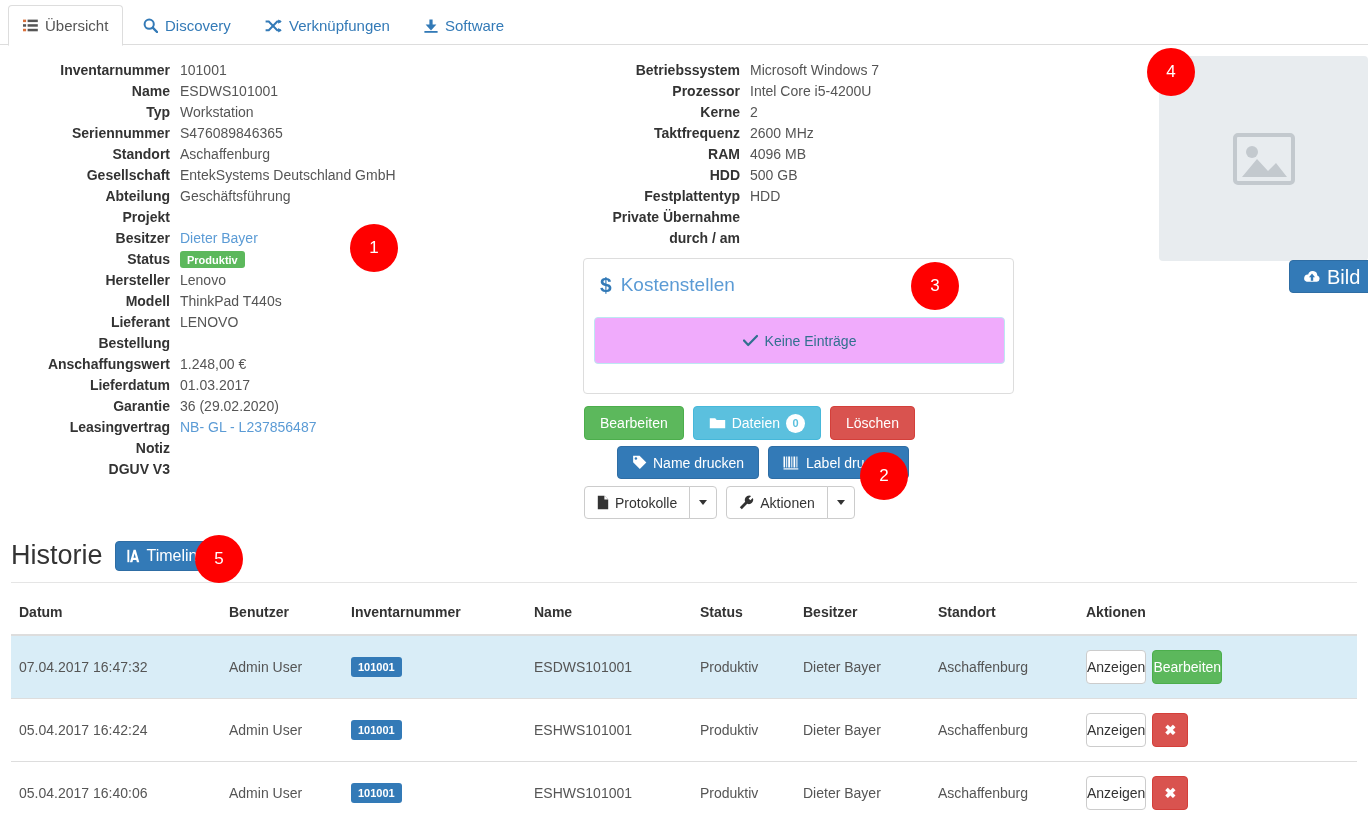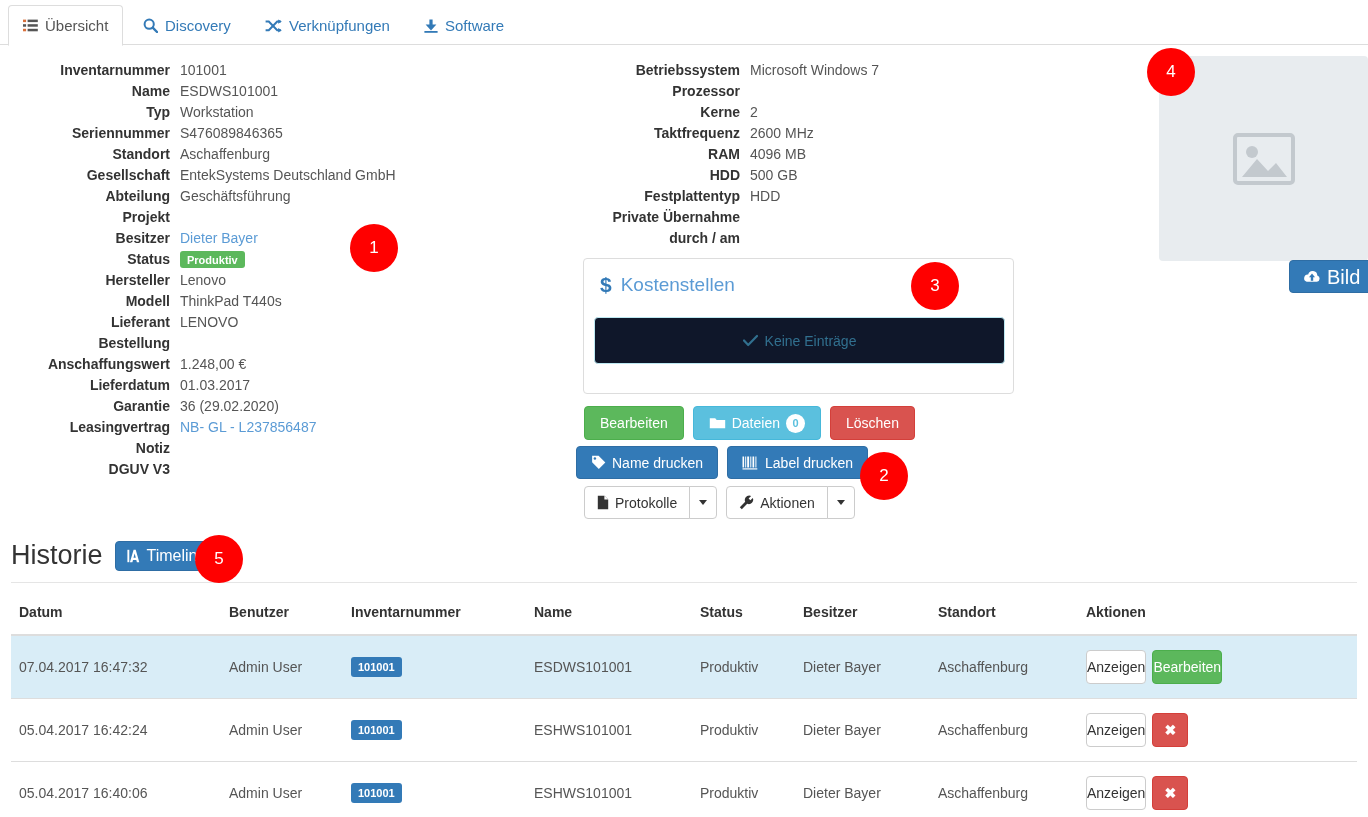--- a/index.html
+++ b/index.html
@@ -65,42 +65,42 @@
     position: absolute; left: 583px; top: 258px; width: 431px; height: 136px;
     background: #ffffff; border: 1px solid #dddddd; border-radius: 4px;
   }
   .panel-title {
     font-size: 19px; color: #5b9bd5; font-weight: normal;
     padding: 14px 0 0 16px; display: flex; align-items: center; gap: 9px;
   }
   .panel-title .dollar { font-size: 21px; font-weight: bold; color: #337ab7; }
   .alert-info {
     position: absolute; left: 10px; top: 58px; width: 411px; height: 47px;
-    background: #0f172a; border: 1px solid #bce8f1; border-radius: 4px;
+    background: #f0abfc; border: 1px solid #bce8f1; border-radius: 4px;
     color: #31708f; font-size: 14px;
     display: flex; align-items: center; justify-content: center; gap: 7px;
   }
 
   
   .btn {
     display: inline-flex; align-items: center; justify-content: center; gap: 6px;
     border-radius: 4px; border: 1px solid transparent;
     font-size: 14px; cursor: pointer; white-space: nowrap;
     font-family: "Liberation Sans", sans-serif;
     line-height: 1;
   }
   .btn-green  { background: #5cb85c; border-color: #4cae4c; color: #ffffff; }
   .btn-info   { background: #5bc0de; border-color: #46b8da; color: #ffffff; }
   .btn-danger { background: #d9534f; border-color: #d43f3a; color: #ffffff; }
   .btn-primary{ background: #337ab7; border-color: #2e6da4; color: #ffffff; }
   .btn-default{ background: #ffffff; border-color: #cccccc; color: #333333; }
 
   .btn-row { position: absolute; display: flex; gap: 9px; }
   #btnrow1 { left: 584px; top: 406px; }
-  #btnrow2 { left: 576px; top: 446px; }
+  #btnrow2 { left: 617px; top: 446px; }
   #btnrow3 { left: 584px; top: 486px; }
 
   #btnrow1 .btn { height: 34px; padding: 0 15px; }
   #btnrow2 .btn { height: 33px; padding: 0 14px; }
 
   .cnt-badge {
     display: inline-flex; align-items: center; justify-content: center;
     min-width: 19px; height: 19px; border-radius: 10px;
     background: #ffffff; color: #5bc0de; font-size: 11px; font-weight: bold;
     padding: 0 5px;
@@ -314,20 +314,21 @@
       </div>
     </div>
 
   <div class="dl" id="mid-dl">
       <div class="row">
         <div class="lbl">Betriebssystem</div>
         <div class="val">Microsoft Windows 7</div>
       </div>
       <div class="row">
         <div class="lbl">Prozessor</div>
+        <div class="val">Intel Core i5-4200U</div>
       </div>
       <div class="row">
         <div class="lbl">Kerne</div>
         <div class="val">2</div>
       </div>
       <div class="row">
         <div class="lbl">Taktfrequenz</div>
         <div class="val">2600 MHz</div>
       </div>
       <div class="row">

